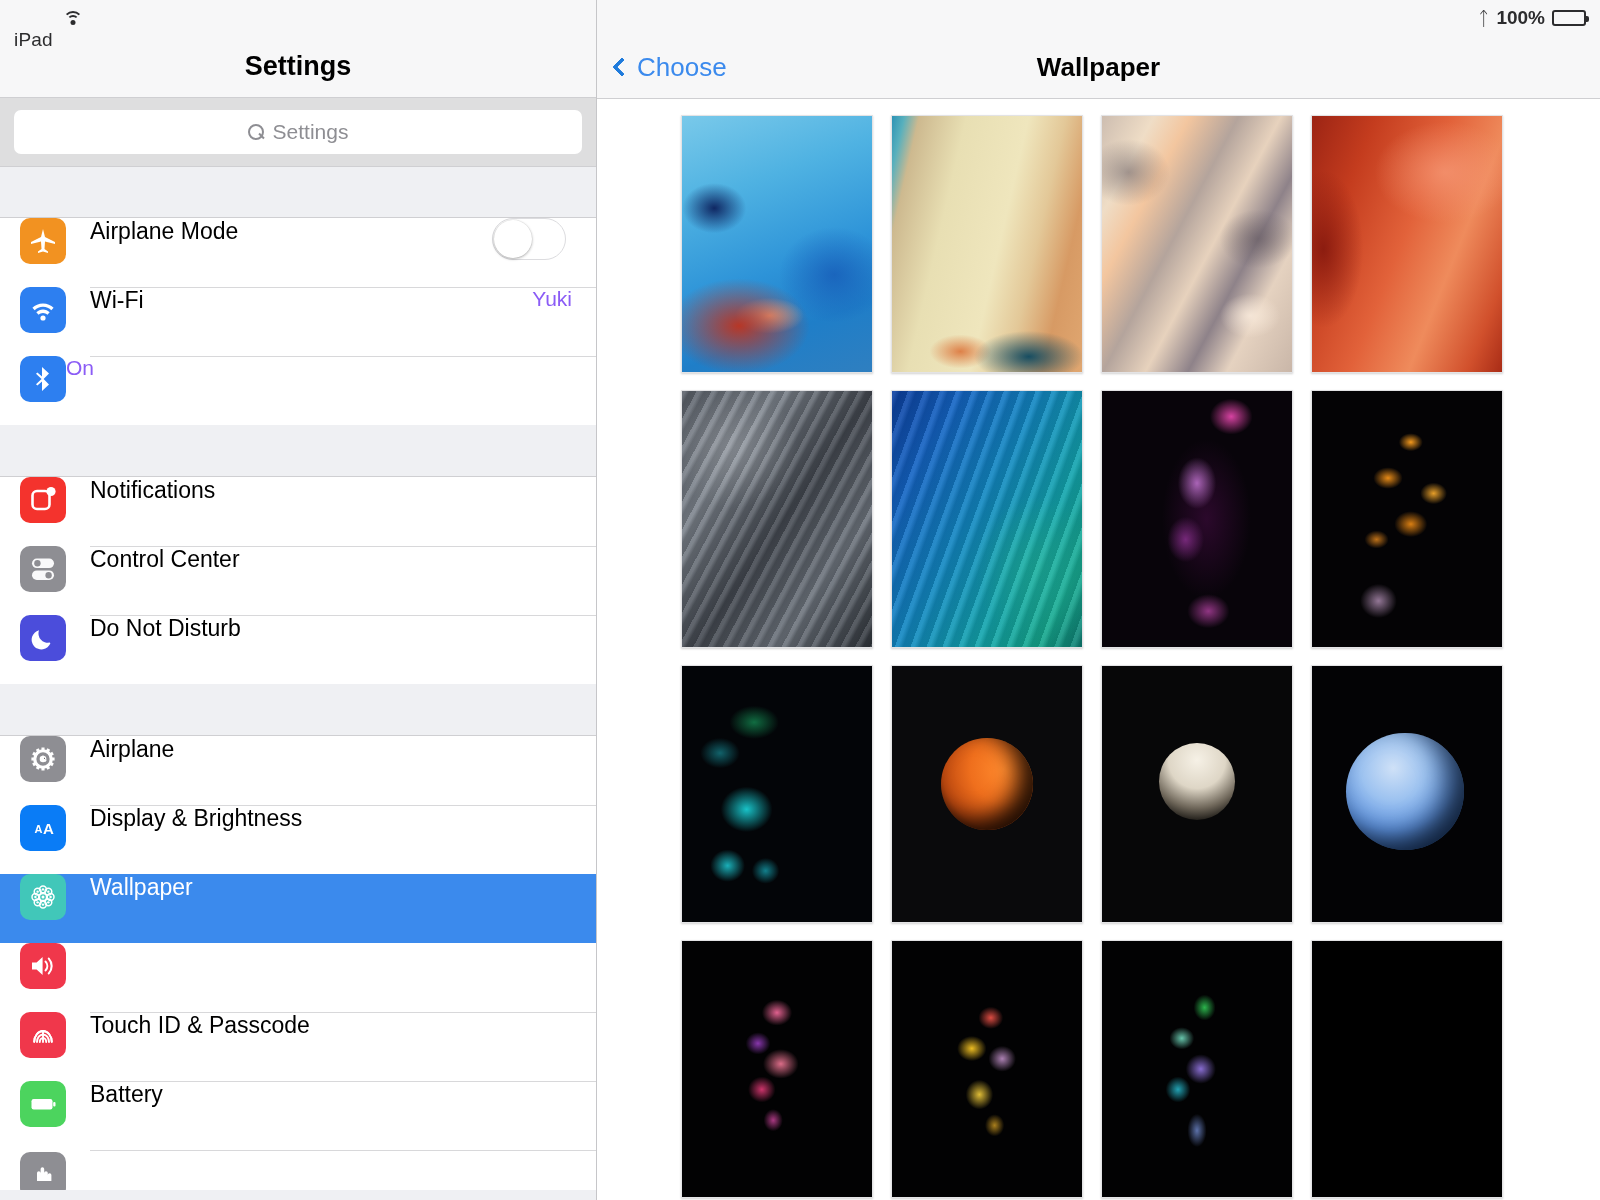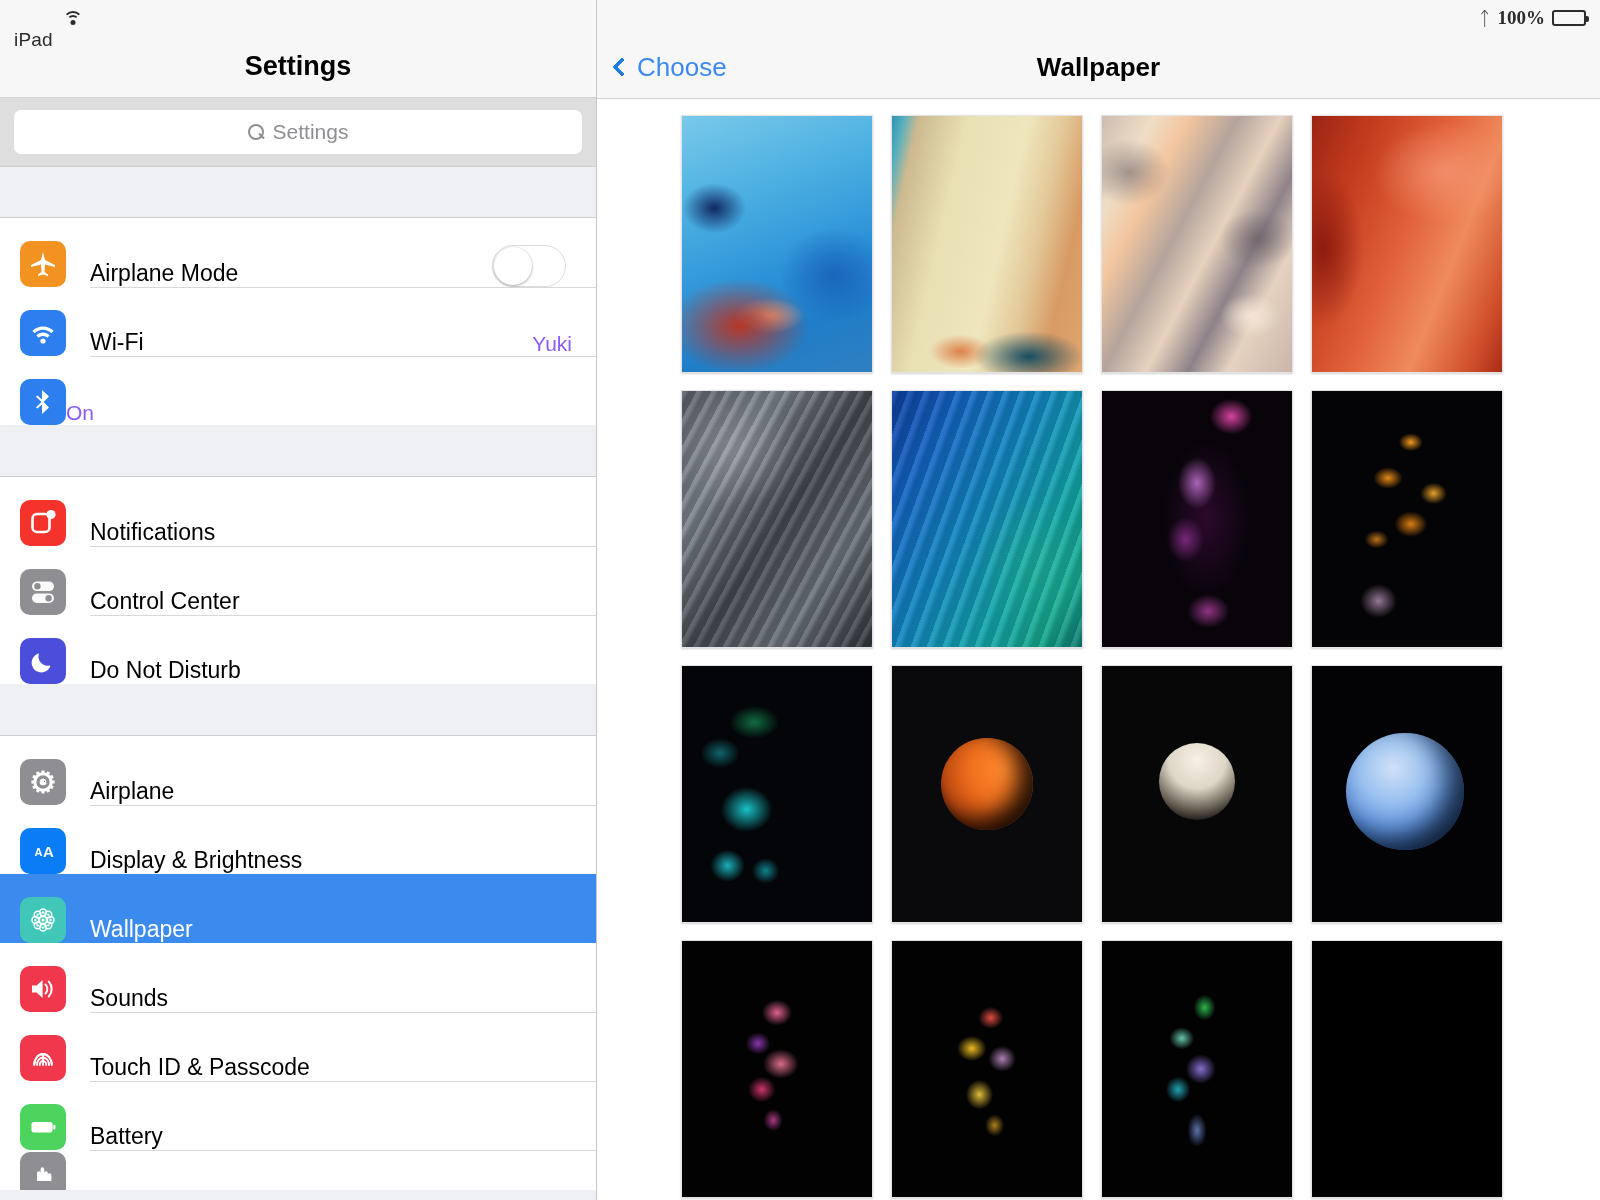--- a/index.html
+++ b/index.html
@@ -62,21 +62,21 @@
     content:""; position:absolute; left: 10px; top: 11px;
     width: 7px; height: 2px; background:#8e8e93; transform: rotate(45deg);
   }
   .search-box .ph { font-size: 21px; color: #8e8e93; }
 
   .group-gap { height: 52px; background: #eff0f3; border-bottom: 1px solid #cfcfd2; }
   .group-gap.first { border-top: 1px solid #cfcfd2; }
   .group { background: #fff; }
 
   .row {
-    height: 69px; background:#fff; display:flex; align-items:flex-end;
+    height: 69px; background:#fff; display:flex; align-items:flex-start;
     padding-left: 20px; position: relative;
   }
   .row + .row::before {
     content:""; position:absolute; left: 90px; right: 0; top: 0;
     height: 1px; background:#d8d8da;
   }
   .row .label { font-size: 23px; color: #000; flex: 1; margin-left: 24px; }
   .row .value { font-size: 21px; color: #8b5cf6; padding-right: 24px; }
   .row.selected { background: #3b8aed; }
   .row.selected .label { color: #ffffff; }
@@ -100,21 +100,21 @@
     display:flex; align-items:center; position: relative;
   }
   .status-right .time {
     position:absolute; left: 0; right: 0; text-align:center;
     font-size: 19px; font-weight: bold; color:#2c2c2e; letter-spacing: .3px;
   }
   .status-right .right-cluster {
     position:absolute; right: 14px; display:flex; align-items:center; gap: 7px;
   }
   .bt-glyph { font-size: 19px; color:#3c3c3e; line-height: 1; }
-  .pct { font-size: 19px; color:#2c2c2e; font-weight: 600; font-family: Liberation Serif, serif; }
+  .pct { font-size: 19px; color:#2c2c2e; font-weight: 600; }
   .battery {
     width: 34px; height: 16px; border: 2px solid #2c2c2e; border-radius: 3px;
     position: relative; padding: 1.5px;
   }
   .battery .fill { height: 100%; width: 100%; background:#2c2c2e; border-radius: 1px; }
   .battery::after {
     content:""; position:absolute; right: -5px; top: 4px;
     width: 3px; height: 6px; background:#2c2c2e; border-radius: 0 2px 2px 0;
   }
 
@@ -445,21 +445,20 @@
           </div>
           <div class="label">Wallpaper</div>
         </div>
         <div class="row">
           <div class="ico" style="background: rgb(240, 55, 75);">
             <svg width="30" height="30" viewBox="0 0 30 30">
               <path d="M4 11.5h4.6L14.6 6v18l-6-5.5H4z" fill="#fff"></path>
               <path d="M17.6 10.6a6.6 6.6 0 0 1 0 8.8M20.8 7.6a11 11 0 0 1 0 14.8" fill="none" stroke="#fff" stroke-width="2.1" stroke-linecap="round"></path>
             </svg>
           </div>
-          <div class="label">Sounds</div>
         </div>
         <div class="row">
           <div class="ico" style="background: rgb(240, 55, 75);">
             <svg width="30" height="30" viewBox="0 0 30 30">
               <path d="M11.8 22 A 3.2 4 0 0 1 18.2 22" fill="none" stroke="#fff" stroke-width="1.9" stroke-linecap="round"></path>
               <path d="M9 22 A 6 7.5 0 0 1 21 22" fill="none" stroke="#fff" stroke-width="1.9" stroke-linecap="round"></path>
               <path d="M6.199999999999999 22 A 8.8 11 0 0 1 23.8 22" fill="none" stroke="#fff" stroke-width="1.9" stroke-linecap="round"></path>
               <path d="M6.2 22 A 8.8 11 0 0 1 23.8 22" fill="none" stroke="#fff" stroke-width="1.9"></path>
               <path d="M15 22 L15 12" fill="none" stroke="#fff" stroke-width="1.9" stroke-linecap="round"></path>
             </svg>

